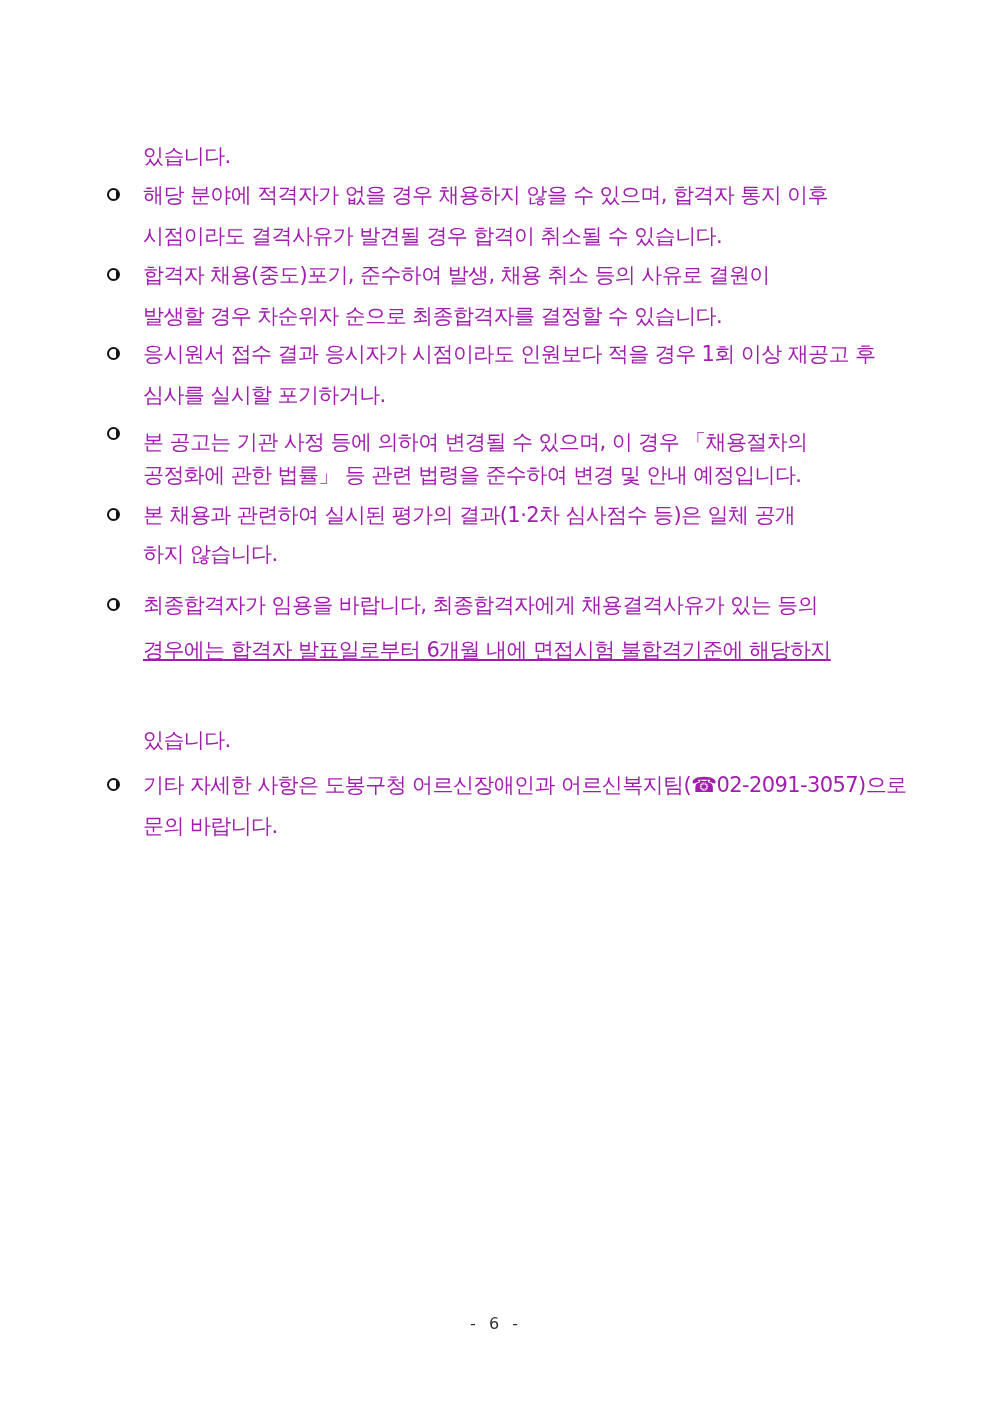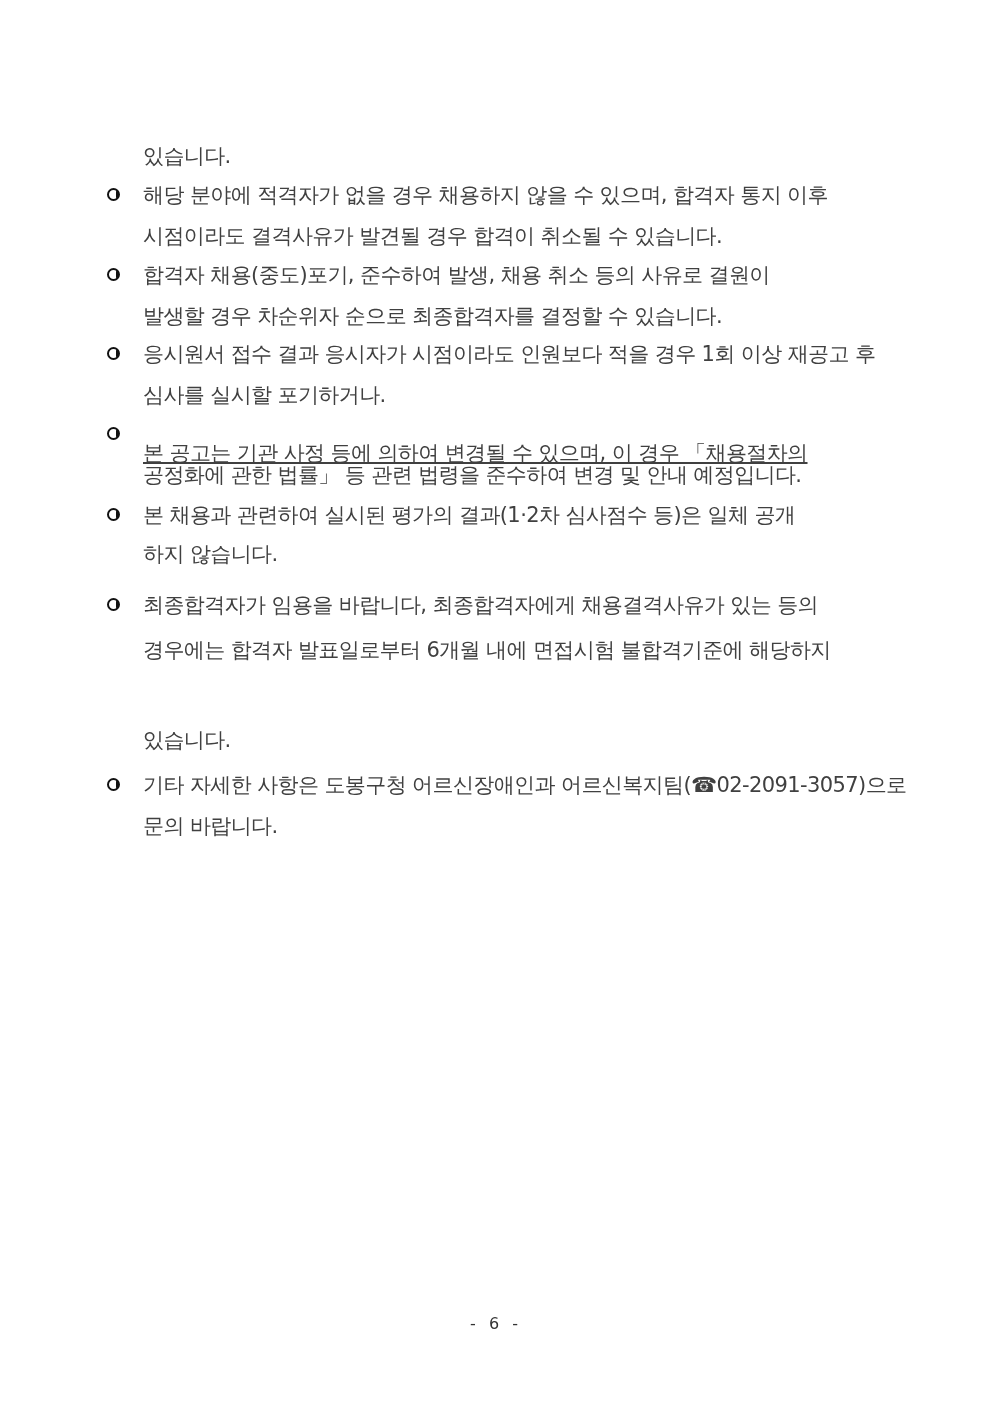--- a/index.html
+++ b/index.html
@@ -22,21 +22,21 @@
       width: 992px;
       height: 1403px;
     }
     .line {
       position: absolute;
       left: 143px;
       white-space: nowrap;
       font-size: 21px;
       line-height: 28px;
       letter-spacing: -0.6px;
-      color: #404040;
+      color: #a21caf;
     }
     .bullet {
       position: absolute;
       left: 107px;
       width: 13px;
       height: 13px;
       border: 2.5px solid #111111;
       border-radius: 50%;
       box-sizing: border-box;
       background: #ffffff;
@@ -75,30 +75,30 @@
 
   <div class="bullet" style="top:268px;"></div>
   <div class="line" style="top:261px;">합격자 채용(중도)포기, 준수하여 발생, 채용 취소 등의 사유로 결원이</div>
   <div class="line" style="top:302px;">발생할 경우 차순위자 순으로 최종합격자를 결정할 수 있습니다.</div>
 
   <div class="bullet" style="top:347px;"></div>
   <div class="line" style="top:340px;">응시원서 접수 결과 응시자가 시점이라도 인원보다 적을 경우 1회 이상 재공고 후</div>
   <div class="line" style="top:381px;">심사를 실시할 포기하거나.</div>
 
   <div class="bullet" style="top:427px;"></div>
-  <div class="line" style="top:439px;text-decoration:underline;">본 공고는 기관 사정 등에 의하여 변경될 수 있으며, 이 경우 「채용절차의</div>
+  <div class="line" style="top:428px;">본 공고는 기관 사정 등에 의하여 변경될 수 있으며, 이 경우 「채용절차의</div>
   <div class="line" style="top:461px;">공정화에 관한 법률」 등 관련 법령을 준수하여 변경 및 안내 예정입니다.</div>
 
   <div class="bullet" style="top:508px;"></div>
   <div class="line" style="top:501px;text-align:center;">본 채용과 관련하여 실시된 평가의 결과(1·2차 심사점수 등)은 일체 공개</div>
   <div class="line" style="top:540px;">하지 않습니다.</div>
 
   <div class="bullet" style="top:598px;"></div>
   <div class="line" style="top:591px;">최종합격자가 임용을 바랍니다, 최종합격자에게 채용결격사유가 있는 등의</div>
-  <div class="line" style="top:636px;">경우에는 합격자 발표일로부터 6개월 내에 면접시험 불합격기준에 해당하지</div>
+  <div class="line" style="top:636px;text-decoration:underline;">경우에는 합격자 발표일로부터 6개월 내에 면접시험 불합격기준에 해당하지</div>
   <div class="line" style="top:726px;">있습니다.</div>
 
   <div class="bullet" style="top:778px;"></div>
   <div class="line" style="top:771px;">기타 자세한 사항은 도봉구청 어르신장애인과 어르신복지팀(☎02-2091-3057)으로</div>
   <div class="line" style="top:812px;text-align:center;">문의 바랍니다.</div>
 
   <div class="footer">- 6 -</div>
 </div>
 
 </body></html>

